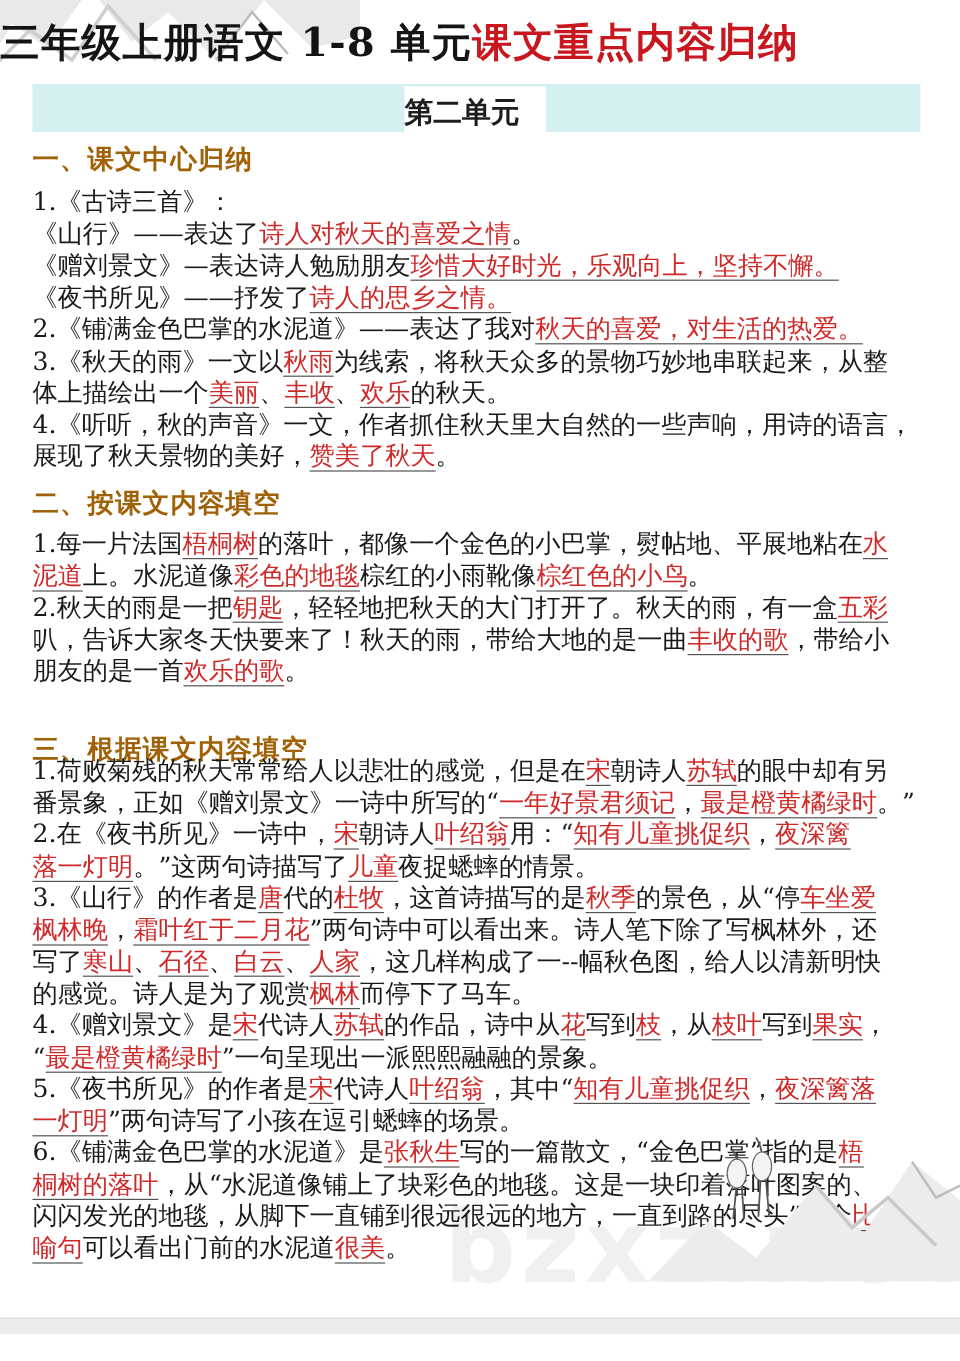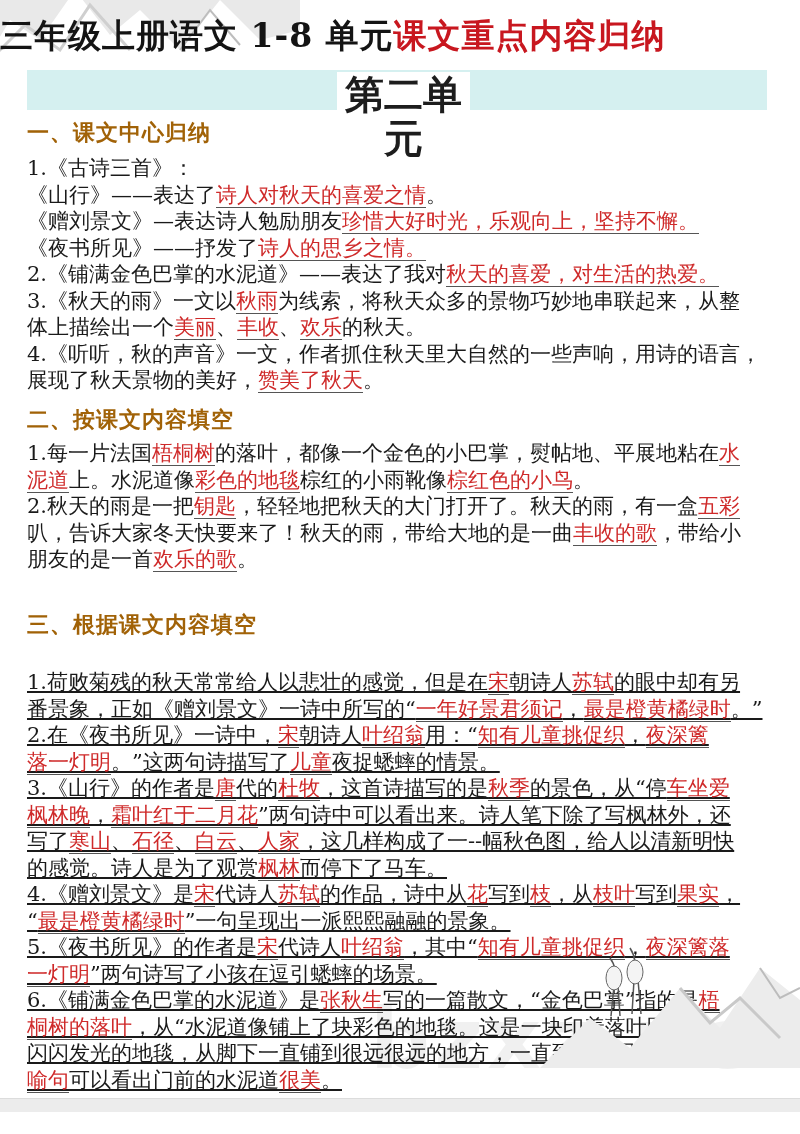--- a/index.html
+++ b/index.html
@@ -11,21 +11,21 @@
   .footer-white { position: absolute; left: 0; top: 1112px; width: 800px; height: 22px; background: #ffffff; }
 
   
   .deco-tl { position: absolute; left: -20px; top: -20px; width: 320px; height: 90px; }
   .deco-br { position: absolute; right: -10px; bottom: 30px; width: 330px; height: 140px; }
 
   .title { position: absolute; left: 0; top: 14px; width: 800px; font-size: 33px; font-weight: bold; letter-spacing: 1px; color: #141414; }
   .title .red { color: #c8171f; }
 
   .unit-bar { position: absolute; left: 27px; top: 70px; width: 740px; height: 40px; background: #d5f0f0; }
-  .unit-label { position: absolute; left: 337px; top: 72px; width: 133px; height: 48px; text-align: center; font-size: 39px; font-weight: bold; color: #1d1d1d; background: #ffffff; line-height: 44px; }
+  .unit-label { position: absolute; left: 337px; top: 72px; width: 118px; height: 48px; font-size: 24px; font-weight: bold; color: #1d1d1d; background: #ffffff; line-height: 44px; }
 
   .section-head { position: absolute; left: 27px; font-size: 22px; font-weight: bold; color: #a16207; letter-spacing: 1px; }
 
   .content { position: absolute; left: 27px; width: 740px; font-size: 21px; line-height: 26.5px; color: #1a1a1a; }
   .content p { margin: 0; }
   .hl { color: #cf2a2a; border-bottom: 1.5px solid #555; margin-top: 12px; }
 
   .watermark { position: absolute; left: 370px; top: 990px; font-family: "DejaVu Sans", sans-serif; font-size: 84px; font-weight: bold; color: rgba(0,0,0,0.06); letter-spacing: 4px; }
 </style>
 </head>
@@ -61,21 +61,21 @@
       </div>
       <div class="section-head" style="top: 405px;">二、按课文内容填空</div>
       <div class="content" style="top: 440px;">
         <p><span>1.每一片法国</span><span class="hl">梧桐树</span><span>的落叶，都像一个金色的小巴掌，熨帖地、平展地粘在</span><span class="hl">水</span></p>
         <p><span class="hl">泥道</span><span>上。水泥道像</span><span class="hl">彩色的地毯</span><span>棕红的小雨靴像</span><span class="hl">棕红色的小鸟</span><span>。</span></p>
         <p><span>2.秋天的雨是一把</span><span class="hl">钥匙</span><span>，轻轻地把秋天的大门打开了。秋天的雨，有一盒</span><span class="hl">五彩</span></p>
         <p><span>叭，告诉大家冬天快要来了！秋天的雨，带给大地的是一曲</span><span class="hl">丰收的歌</span><span>，带给小</span></p>
         <p><span>朋友的是一首</span><span class="hl">欢乐的歌</span><span>。</span></p>
       </div>
       <div class="section-head" style="top: 610px;">三、根据课文内容填空</div>
-      <div class="content" style="top: 669px; text-decoration: underline;">
+      <div class="content" style="top: 629px;">
         <p><span>1.荷败菊残的秋天常常给人以悲壮的感觉，但是在</span><span class="hl">宋</span><span>朝诗人</span><span class="hl">苏轼</span><span>的眼中却有另</span></p>
         <p><span>番景象，正如《赠刘景文》一诗中所写的“</span><span class="hl">一年好景君须记</span><span>，</span><span class="hl">最是橙黄橘绿时</span><span>。”</span></p>
         <p><span>2.在《夜书所见》一诗中，</span><span class="hl">宋</span><span>朝诗人</span><span class="hl">叶绍翁</span><span>用：“</span><span class="hl">知有儿童挑促织</span><span>，</span><span class="hl">夜深篱</span></p>
         <p><span class="hl">落一灯明</span><span>。”这两句诗描写了</span><span class="hl">儿童</span><span>夜捉蟋蟀的情景。</span></p>
         <p><span>3.《山行》的作者是</span><span class="hl">唐</span><span>代的</span><span class="hl">杜牧</span><span>，这首诗描写的是</span><span class="hl">秋季</span><span>的景色，从“停</span><span class="hl">车坐爱</span></p>
         <p><span class="hl">枫林晚</span><span>，</span><span class="hl">霜叶红于二月花</span><span>”两句诗中可以看出来。诗人笔下除了写枫林外，还</span></p>
         <p><span>写了</span><span class="hl">寒山</span><span>、</span><span class="hl">石径</span><span>、</span><span class="hl">白云</span><span>、</span><span class="hl">人家</span><span>，这几样构成了一--幅秋色图，给人以清新明快</span></p>
         <p><span>的感觉。诗人是为了观赏</span><span class="hl">枫林</span><span>而停下了马车。</span></p>
         <p><span>4.《赠刘景文》是</span><span class="hl">宋</span><span>代诗人</span><span class="hl">苏轼</span><span>的作品，诗中从</span><span class="hl">花</span><span>写到</span><span class="hl">枝</span><span>，从</span><span class="hl">枝叶</span><span>写到</span><span class="hl">果实</span><span>，</span></p>
         <p><span>“</span><span class="hl">最是橙黄橘绿时</span><span>”一句呈现出一派熙熙融融的景象。</span></p>

